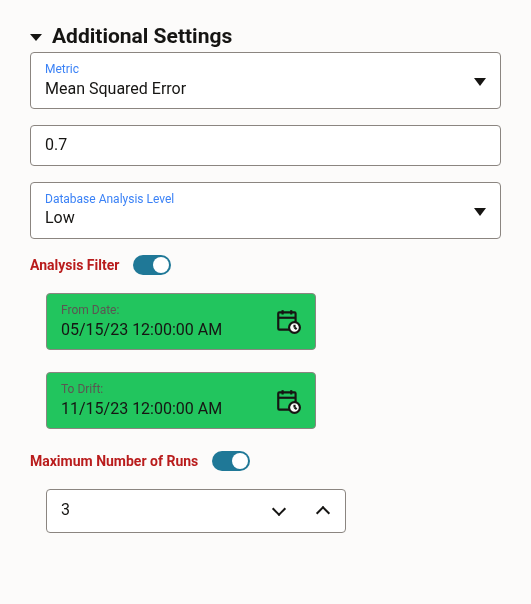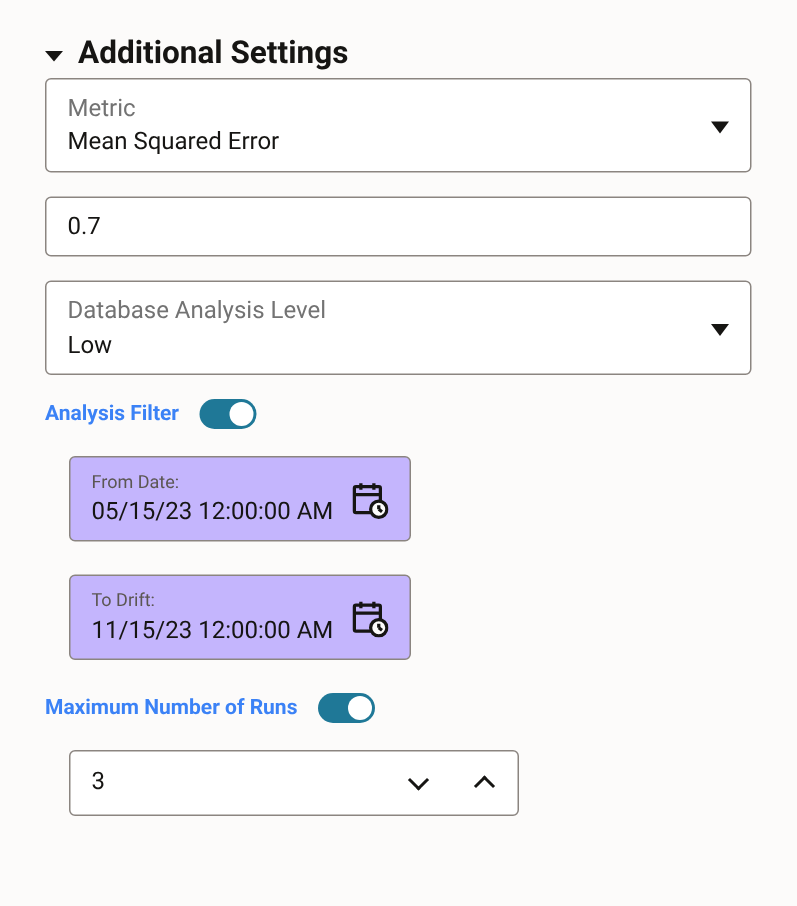--- a/index.html
+++ b/index.html
@@ -51,37 +51,37 @@
     align-items: center;
     justify-content: space-between;
     padding: 8px 14px;
     margin-bottom: 16px;
   }
   .field .text-col {
     display: flex;
     flex-direction: column;
   }
   .field .label {
-    font-size: 16px;
-    color: #737373;
+    font-size: 12px;
+    color: #3b82f6;
     line-height: 1.4;
   }
   .field .value {
     font-size: 16px;
     color: #161513;
     line-height: 1.4;
   }
 
   .row-label {
     display: flex;
     align-items: center;
     gap: 14px;
     font-size: 14px;
     font-weight: 700;
-    color: #3b82f6;
+    color: #b91c1c;
     margin: 14px 0 18px;
   }
 
   .toggle {
     width: 38px;
     height: 20px;
     background: #1f7897;
     border-radius: 10px;
     position: relative;
     cursor: pointer;
@@ -92,26 +92,26 @@
     right: 2px;
     width: 16px;
     height: 16px;
     background: #fff;
     border-radius: 50%;
   }
 
   .date-field {
     border: 1px solid #8b8580;
     border-radius: 4px;
-    background: #c4b5fd;
+    background: #22c55e;
     display: flex;
     align-items: center;
     justify-content: space-between;
     padding: 8px 14px;
-    width: 228px;
+    width: 270px;
     margin-left: 16px;
     margin-bottom: 22px;
   }
   .date-field .text-col {
     display: flex;
     flex-direction: column;
   }
   .date-field .label {
     font-size: 12px;
     color: #5b5652;

